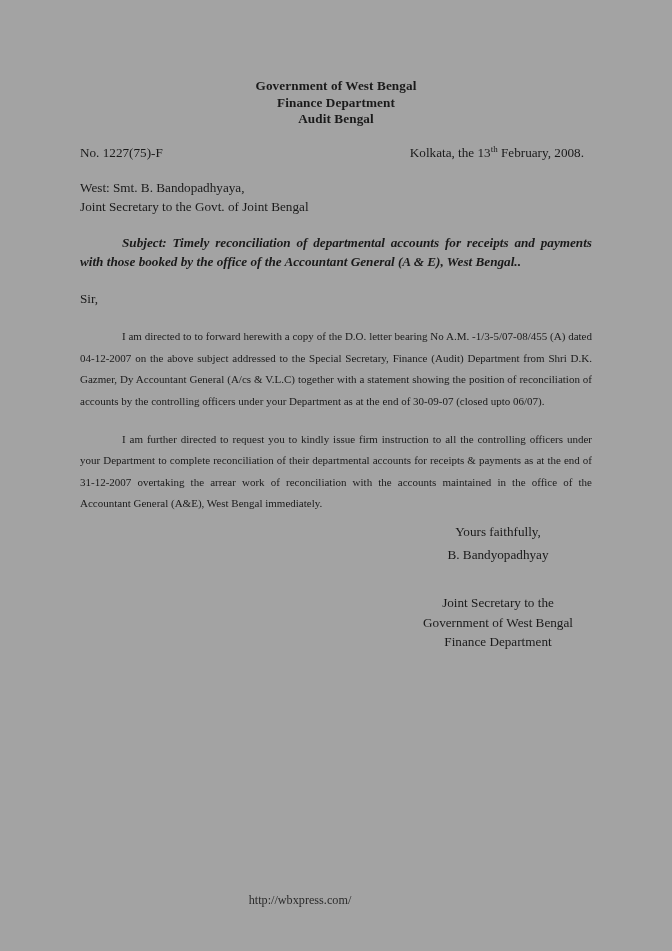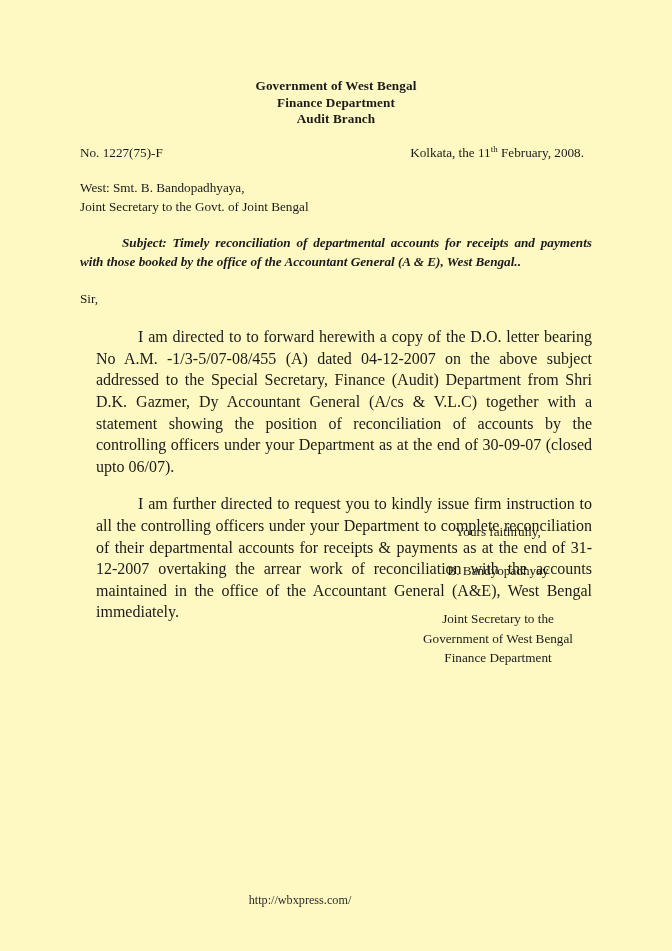--- a/index.html
+++ b/index.html
@@ -15,21 +15,21 @@
     font-family: "Liberation Serif", "DejaVu Serif", serif;
     color: #1a1a1a;
     -webkit-font-smoothing: antialiased;
   }
   .page {
     position: absolute;
     left: 0;
     top: 0;
     width: 672px;
     height: 951px;
-    background: #fef9c3;
+    background: #a3a3a3;
     overflow: hidden;
   }
   .content {
     position: absolute;
     left: 80px;
     top: 78px;
     width: 512px;
   }
 
   
@@ -90,41 +90,40 @@
 
   
   .salutation {
     font-size: 13.2px;
     line-height: 19.5px;
     margin-top: 17px;
   }
 
   
   .para {
-    font-size: 16px;
+    font-size: 11px;
     line-height: 21.6px;
     text-align: justify;
     text-justify: inter-word;
     margin-top: 18px;
-    margin-left: 16px;
   }
   .para .indent { display: inline-block; width: 42px; }
   .para:last-of-type { margin-top: 16px; }
 
   
   .signature {
     position: absolute;
     left: 398px;
     top: 522px;
     width: 200px;
     text-align: center;
     font-size: 13.2px;
     line-height: 19.5px;
   }
-  .sign-closing { margin-bottom: 19px; }
+  .sign-closing { margin-bottom: 3px; }
   .sign-name    { margin-bottom: 29px; }
   .sign-title div { white-space: nowrap; }
 
   
   .footer {
     position: absolute;
     left: 0;
     top: 893px;
     width: 600px;
     text-align: center;
@@ -135,26 +134,26 @@
 </head>
 <body>
 
 <div class="page">
 
   <div class="content">
 
     <div class="letterhead">
       <div>Government of West Bengal</div>
       <div>Finance Department</div>
-      <div>Audit Branch</div>
+      <div>Audit Bengal</div>
     </div>
 
     <div class="refrow">
       <span class="refno">No. 1227(75)-F</span>
-      <span class="place"><span>Kolkata, the 11</span><sup>th</sup><span> February, 2008.</span></span>
+      <span class="place"><span>Kolkata, the 13</span><sup>th</sup><span> February, 2008.</span></span>
     </div>
 
     <div class="gap-from"></div>
 
     <div class="block">
       <div>West: Smt. B. Bandopadhyaya,</div>
       <div>Joint Secretary to the Govt. of Joint Bengal</div>
     </div>
 
     <div class="gap-to"></div>

